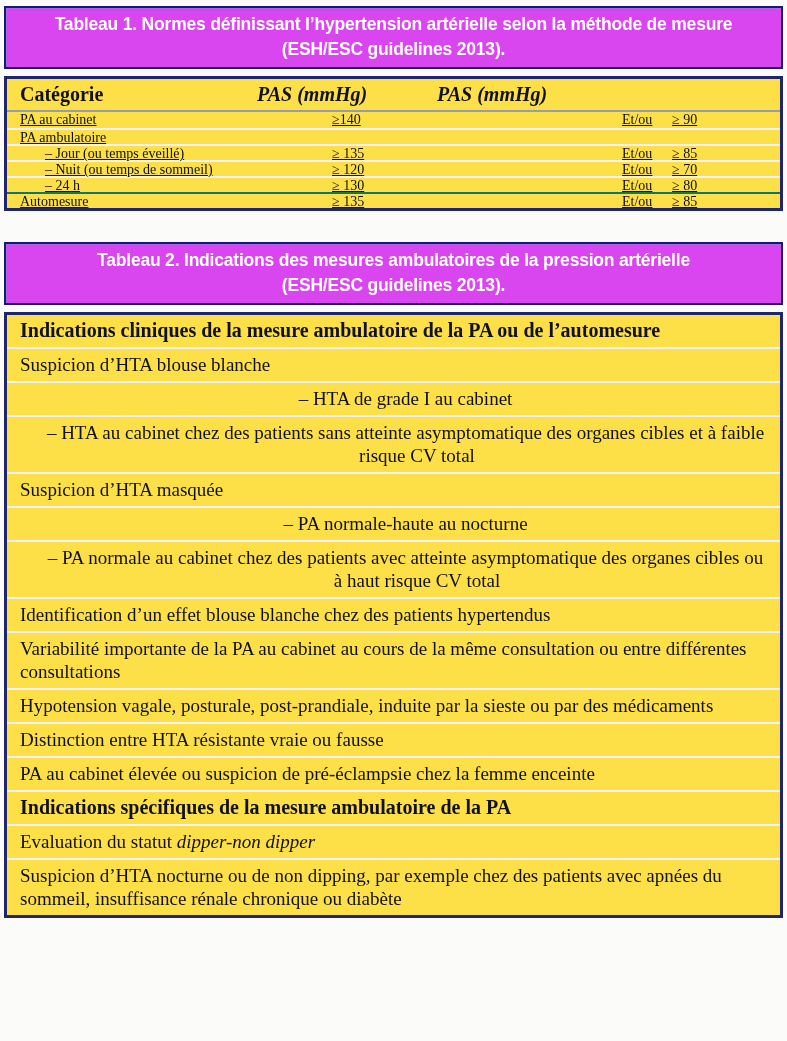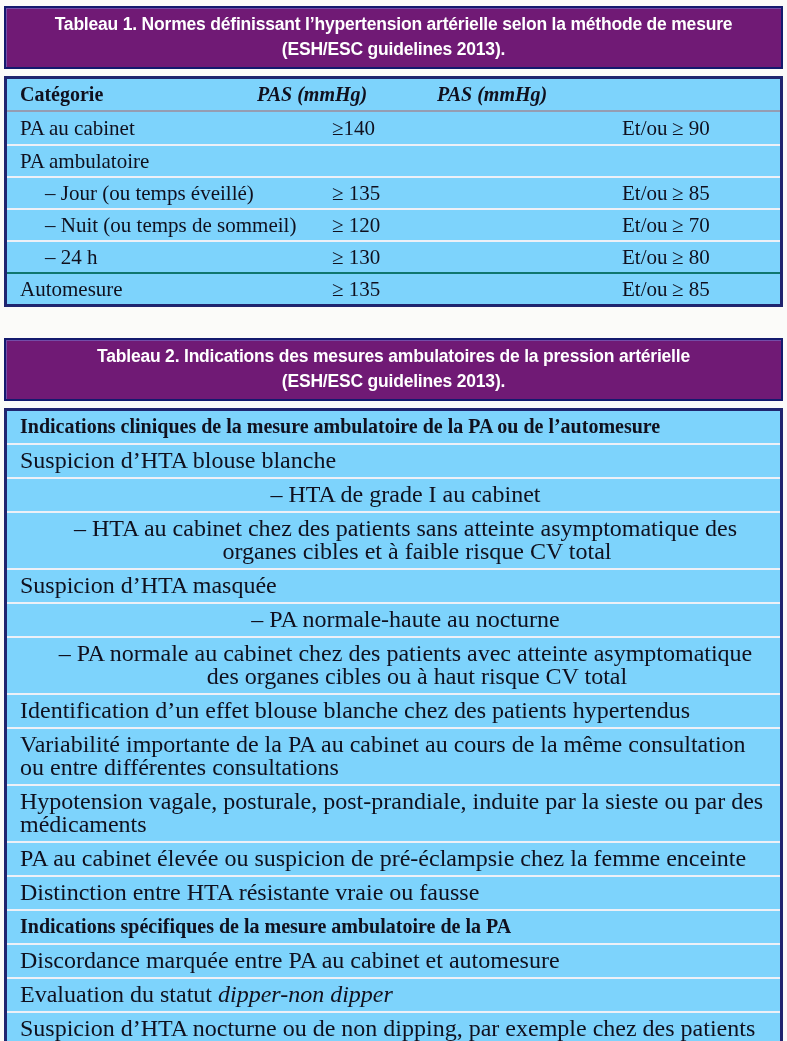--- a/index.html
+++ b/index.html
@@ -3,68 +3,69 @@
 <meta charset="utf-8">
 <style>
   * { margin:0; padding:0; box-sizing:border-box; }
   html,body { width:787px; height:1041px; background:#fbfbf9; overflow:hidden; }
   body { font-family:"Liberation Serif", serif; color:#10101e; }
 
   .page { padding:6px 4px 0 4px; }
 
   
   .banner {
-    background:#701a75;
+    background:#d946ef;
     border:2px solid #141a6e;
     box-shadow: inset 1px 1px 0 rgba(120,140,230,.45);
     color:#ffffff;
     font-family:"Liberation Sans", sans-serif;
     font-weight:bold;
     font-size:17.5px;
     line-height:25px;
     text-align:center;
     padding:4px 10px 5px 10px;
     letter-spacing:-0.2px;
   }
 
   
   .sheet {
     margin-top:7px;
-    background:#7dd3fc;
+    background:#fde047;
     border:3px solid #20256f;
   }
 
   
   .t1-head {
     display:grid;
     grid-template-columns:250px 180px 1fr;
     align-items:center;
     height:33px;
     font-weight:bold;
     font-size:20px;
     border-bottom:2px solid #959db2;
   }
   .t1-head .c1 { padding-left:13px; }
   .t1-head .c2, .t1-head .c3 { text-align:left;font-style:italic; }
 
   .t1-row {
     display:grid;
     grid-template-columns:312px 290px 50px 1fr;
     align-items:center;
-    height:32px;
-    font-size:21px;
+    height:16px;
+    font-size:14px;
+    text-decoration:underline;
   }
   .t1-row + .t1-row { border-top:2px solid #edf0f7; }
   .t1-row.rule-top { border-top:2px solid #0f766e; }
   .t1-row > div { padding-left:13px; white-space:nowrap; }
   .t1-row .lab.ind { padding-left:38px; }
 
   
   .t2-row {
-    font-size:24px;
+    font-size:19px;
     line-height:23px;
     padding:4px 13px 5px 13px;
   }
   .t2-row + .t2-row { border-top:2px solid #edf0f7; }
   .t2-row.sec { font-weight:bold; font-size:20px; }
   .t2-row.ind { padding-left:60px; text-indent:-23px;text-align:center; }
   .t2-row .it { font-style:italic;margin-top:20px; }
 
   .gap { height:31px; }
 </style>
@@ -139,22 +140,21 @@
     <div class="t2-row sec">Indications cliniques de la mesure ambulatoire de la PA ou de l’automesure</div>
     <div class="t2-row">Suspicion d’HTA blouse blanche</div>
     <div class="t2-row ind">– HTA de grade I au cabinet</div>
     <div class="t2-row ind">– HTA au cabinet chez des patients sans atteinte asymptomatique des organes cibles et à faible risque CV total</div>
     <div class="t2-row">Suspicion d’HTA masquée</div>
     <div class="t2-row ind">– PA normale-haute au nocturne</div>
     <div class="t2-row ind">– PA normale au cabinet chez des patients avec atteinte asymptomatique des organes cibles ou à haut risque CV total</div>
     <div class="t2-row">Identification d’un effet blouse blanche chez des patients hypertendus</div>
     <div class="t2-row">Variabilité importante de la PA au cabinet au cours de la même consultation ou entre différentes consultations</div>
     <div class="t2-row">Hypotension vagale, posturale, post-prandiale, induite par la sieste ou par des médicaments</div>
+    <div class="t2-row">Distinction entre HTA résistante vraie ou fausse</div>
     <div class="t2-row">PA au cabinet élevée ou suspicion de pré-éclampsie chez la femme enceinte</div>
-    <div class="t2-row">Distinction entre HTA résistante vraie ou fausse</div>
     <div class="t2-row sec">Indications spécifiques de la mesure ambulatoire de la PA</div>
-    <div class="t2-row">Discordance marquée entre PA au cabinet et automesure</div>
     <div class="t2-row"><span>Evaluation du statut </span><span class="it">dipper-non dipper</span></div>
     <div class="t2-row">Suspicion d’HTA nocturne ou de non dipping, par exemple chez des patients avec apnées du sommeil, insuffisance rénale chronique ou diabète</div>
 
   </div>
 
 </div>
 
 </body></html>

